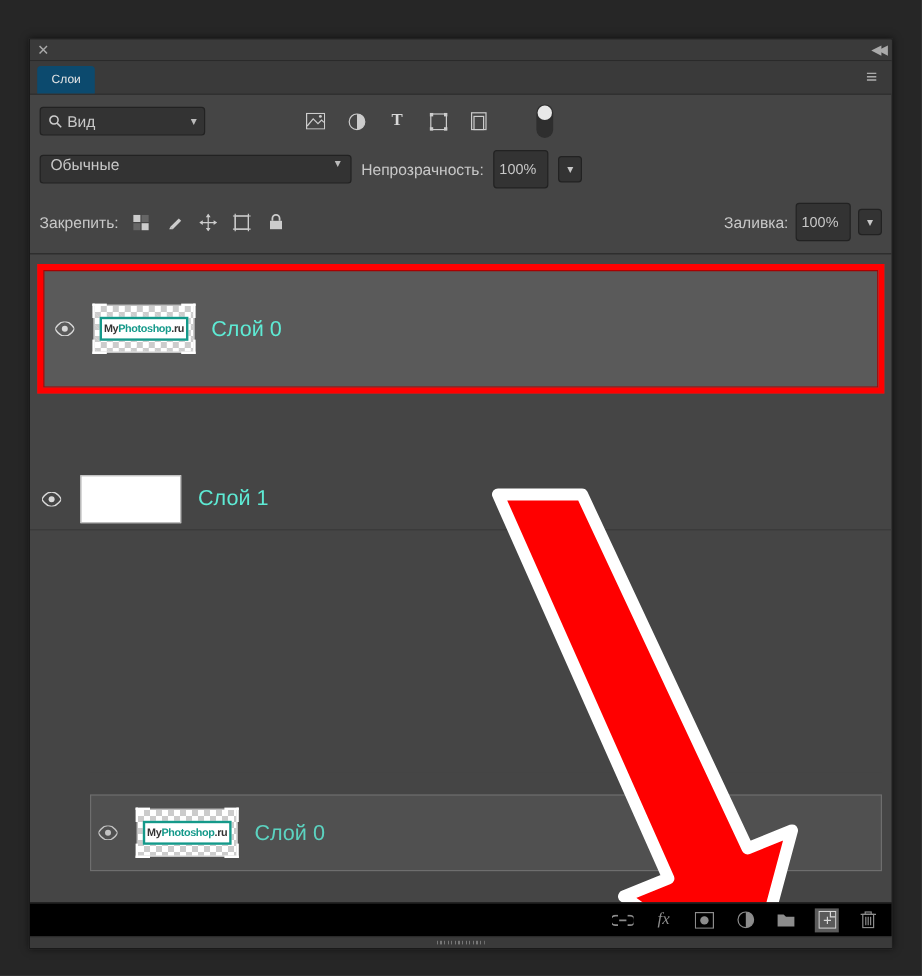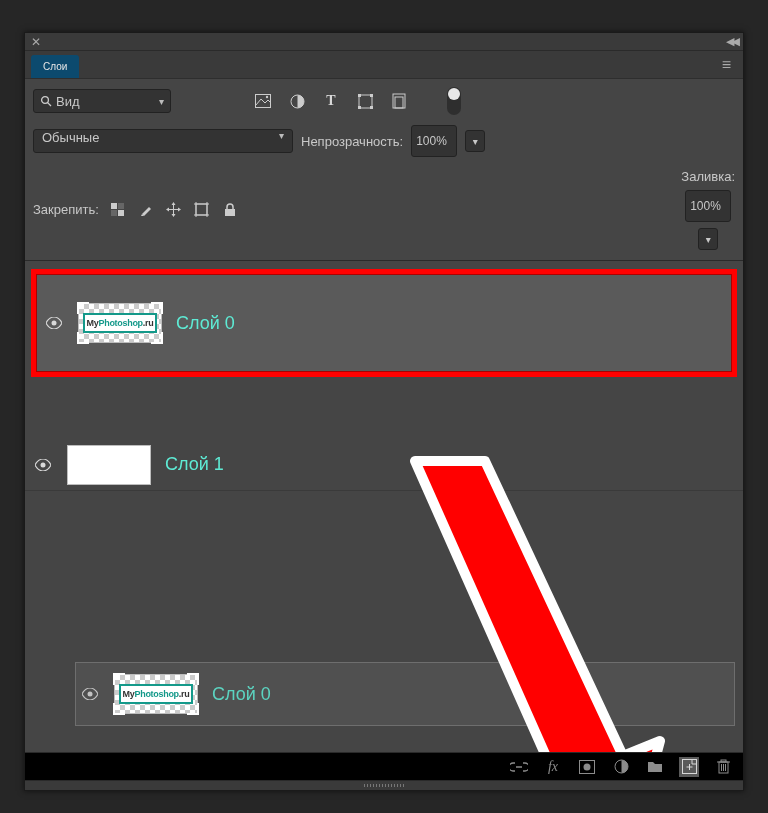--- a/index.html
+++ b/index.html
@@ -151,21 +151,21 @@
   }
   .lock-icons {
     display: flex; gap: 10px; align-items: center;
   }
   .lock-icons .li {
     width: 18px; height: 18px;
     display: flex; align-items: center; justify-content: center;
     color: #d8d8d8; font-size: 13px;
   }
   .lock-row .right {
-    margin-left: auto; display: flex; align-items: center; gap: 6px; flex-direction: column;
+    margin-left: auto; display: flex; align-items: center; gap: 6px;
   }
   .layers-area {
     flex: 1;
     position: relative;
     overflow: hidden;
   }
   .layer-item {
     display: flex; align-items: center;
     height: 52px;
     padding: 0 10px 0 10px;

